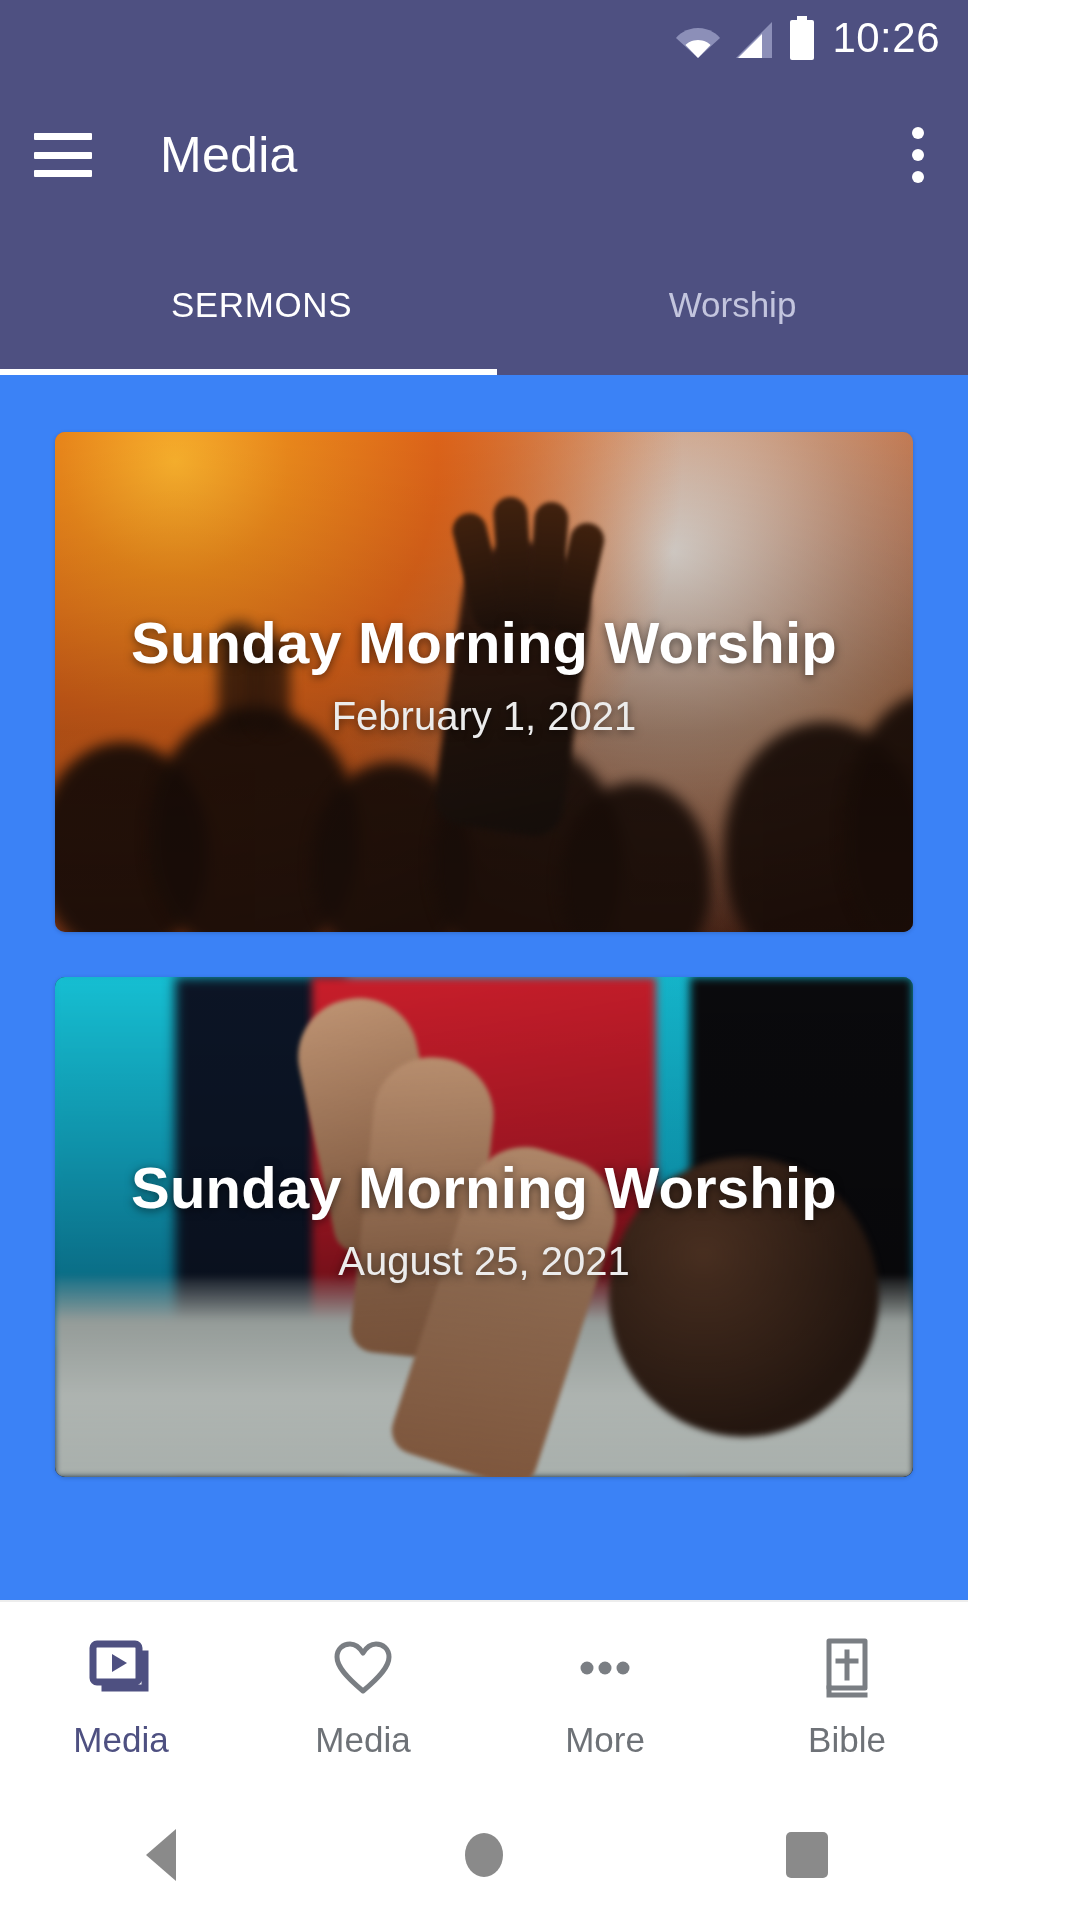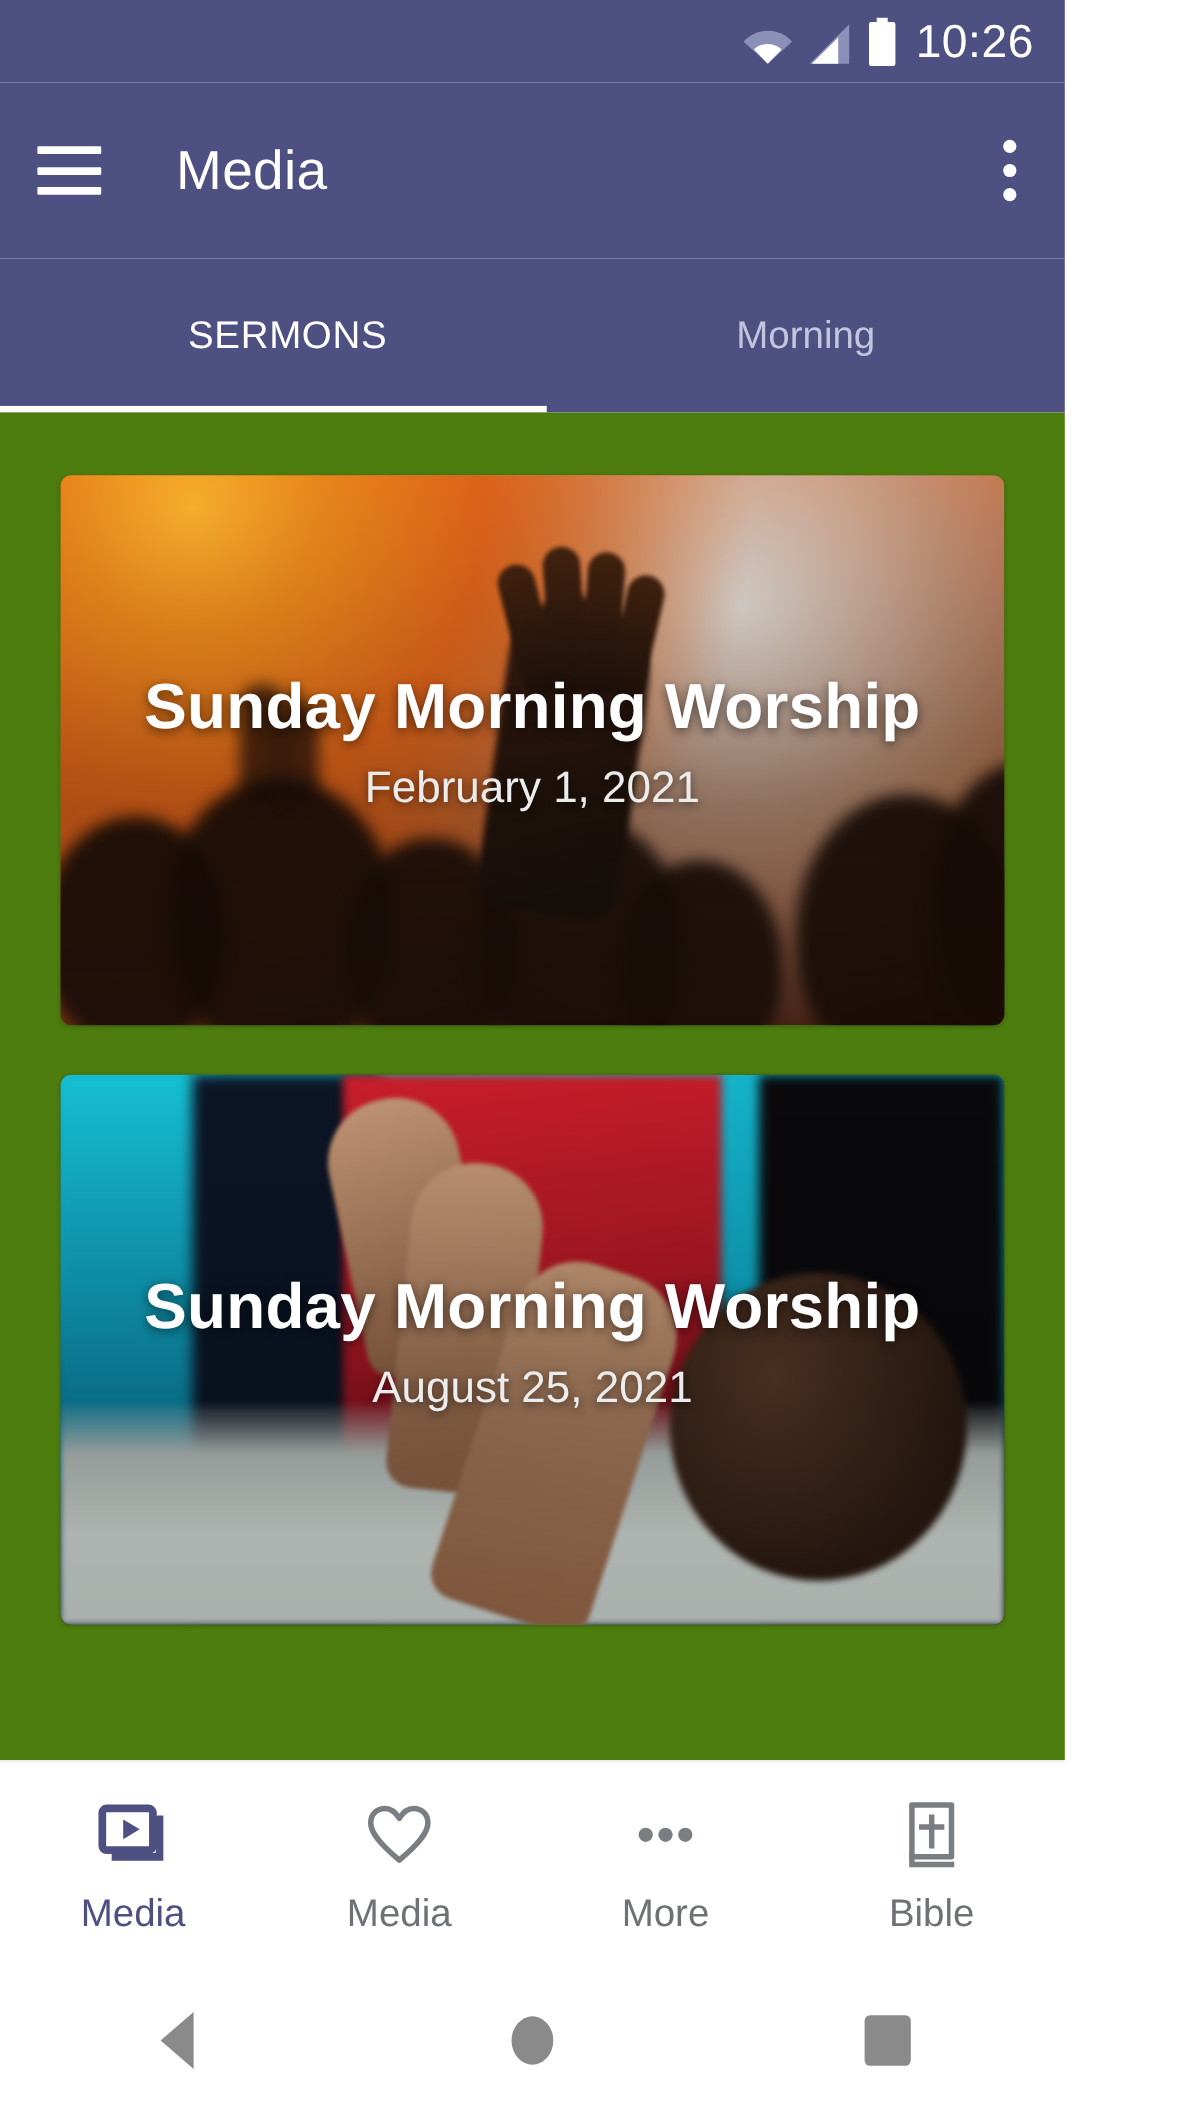--- a/index.html
+++ b/index.html
@@ -37,21 +37,21 @@
     flex:1; display:flex; align-items:center; justify-content:center; text-align:center;
     color:#c3c5de; font-size:35px; line-height:1.18; padding:0 10px; cursor:pointer;
     position:relative;
   }
   .tab.active { color:#ffffff; font-weight:500; letter-spacing:0.6px;padding-left:36px; }
   .tab.active::after {
     content:""; position:absolute; left:0; right:0; bottom:0; height:6px; background:#ffffff;
   }
 
   
-  .content { flex:1 1 auto; background:#4d7c0f; padding:57px 55px 0 55px; overflow:hidden; position:relative; }
+  .content { flex:1 1 auto; background:#3b82f6; padding:57px 55px 0 55px; overflow:hidden; position:relative; }
   .card {
     position:relative; width:100%; height:500px; border-radius:10px; overflow:hidden;
     margin-bottom:45px; cursor:pointer;
     box-shadow:0 1px 4px rgba(0,0,0,0.18);
   }
   .card-bg { position:absolute; inset:0; }
   .card-shade {
     position:absolute; inset:0;
     background:linear-gradient(180deg, rgba(0,0,0,0.03) 0%, rgba(0,0,0,0.12) 35%, rgba(0,0,0,0.22) 60%, rgba(0,0,0,0.12) 100%);
   }
@@ -175,21 +175,21 @@
         <i></i>
         <i></i>
     </div>
   </div>
 
   <div class="tabbar">
     <div class="tab active">
       <span>SERMONS</span>
     </div>
     <div class="tab">
-      <span>Morning</span>
+      <span>Worship</span>
     </div>
   </div>
 
   <div class="content">
 
     <div class="card">
       <div class="card-bg art1">
         <div class="blobs1">
           <b style="left:-2%;  top:62%; width:170px; height:210px;"></b>
           <b style="left:11%;  top:55%; width:210px; height:250px;"></b>

